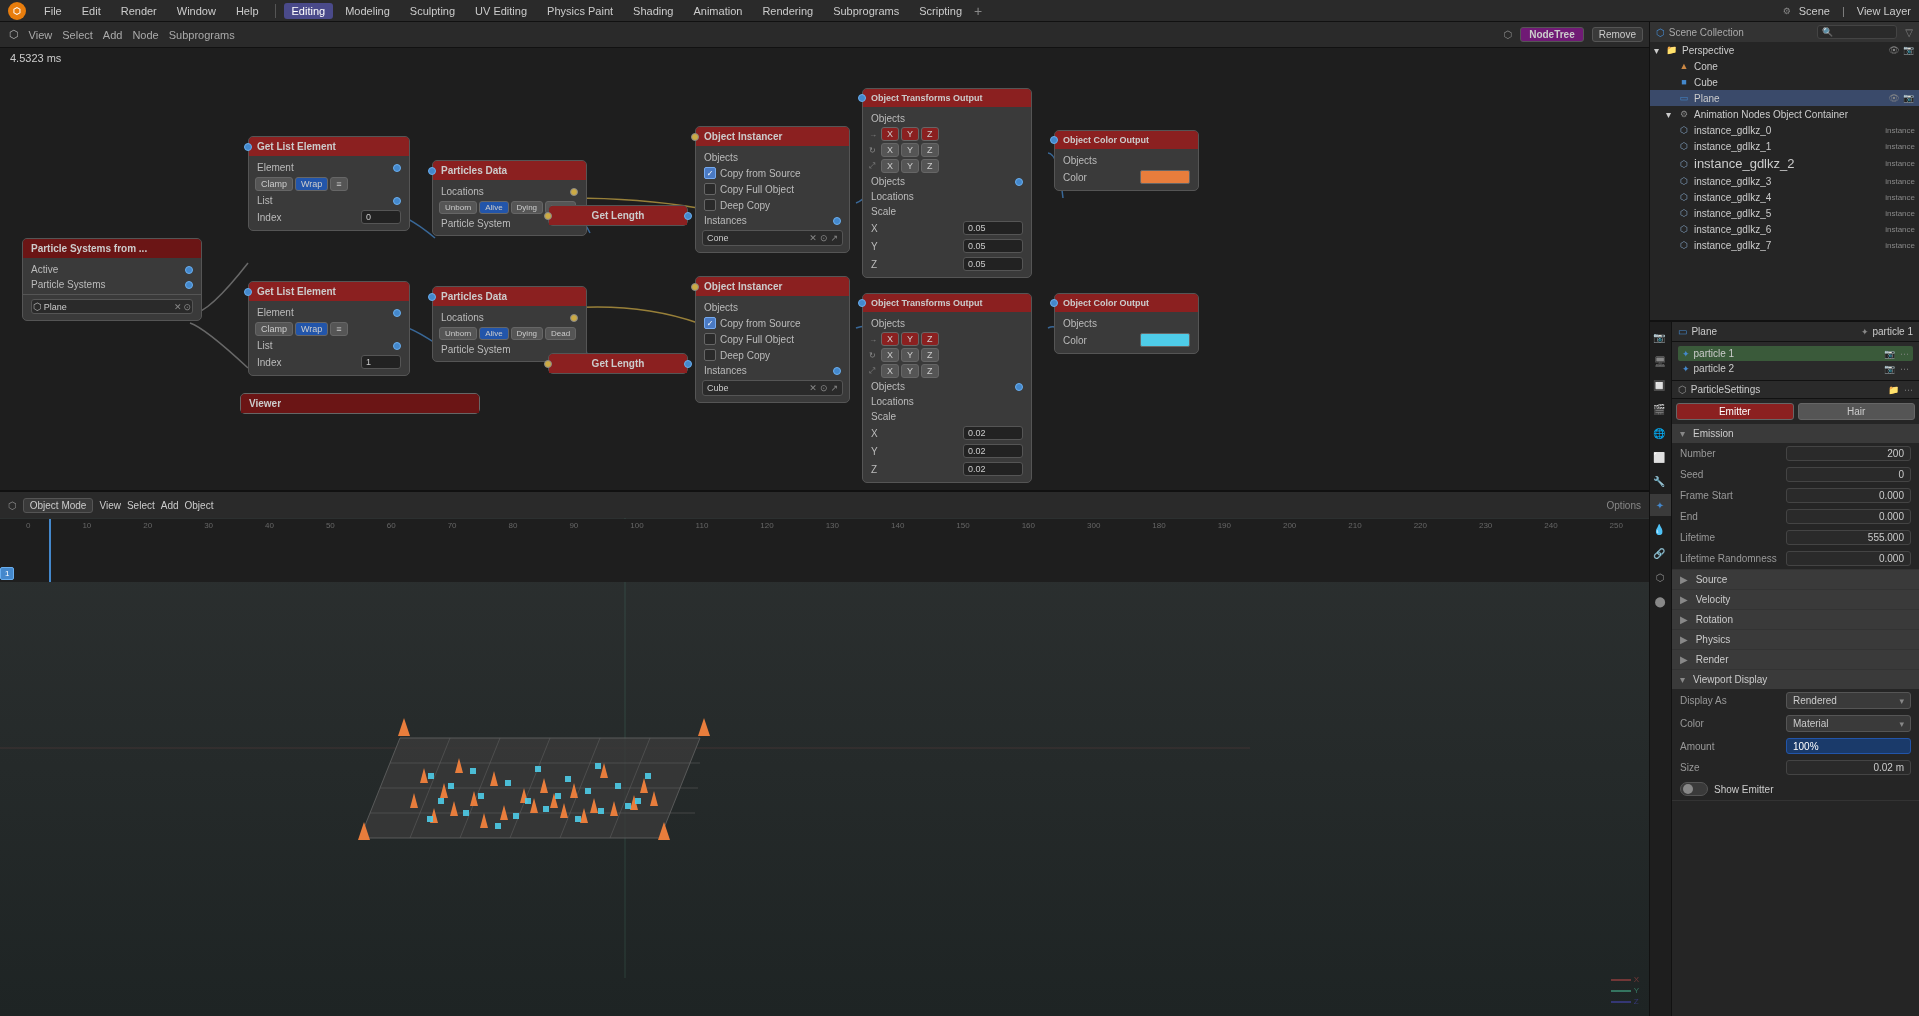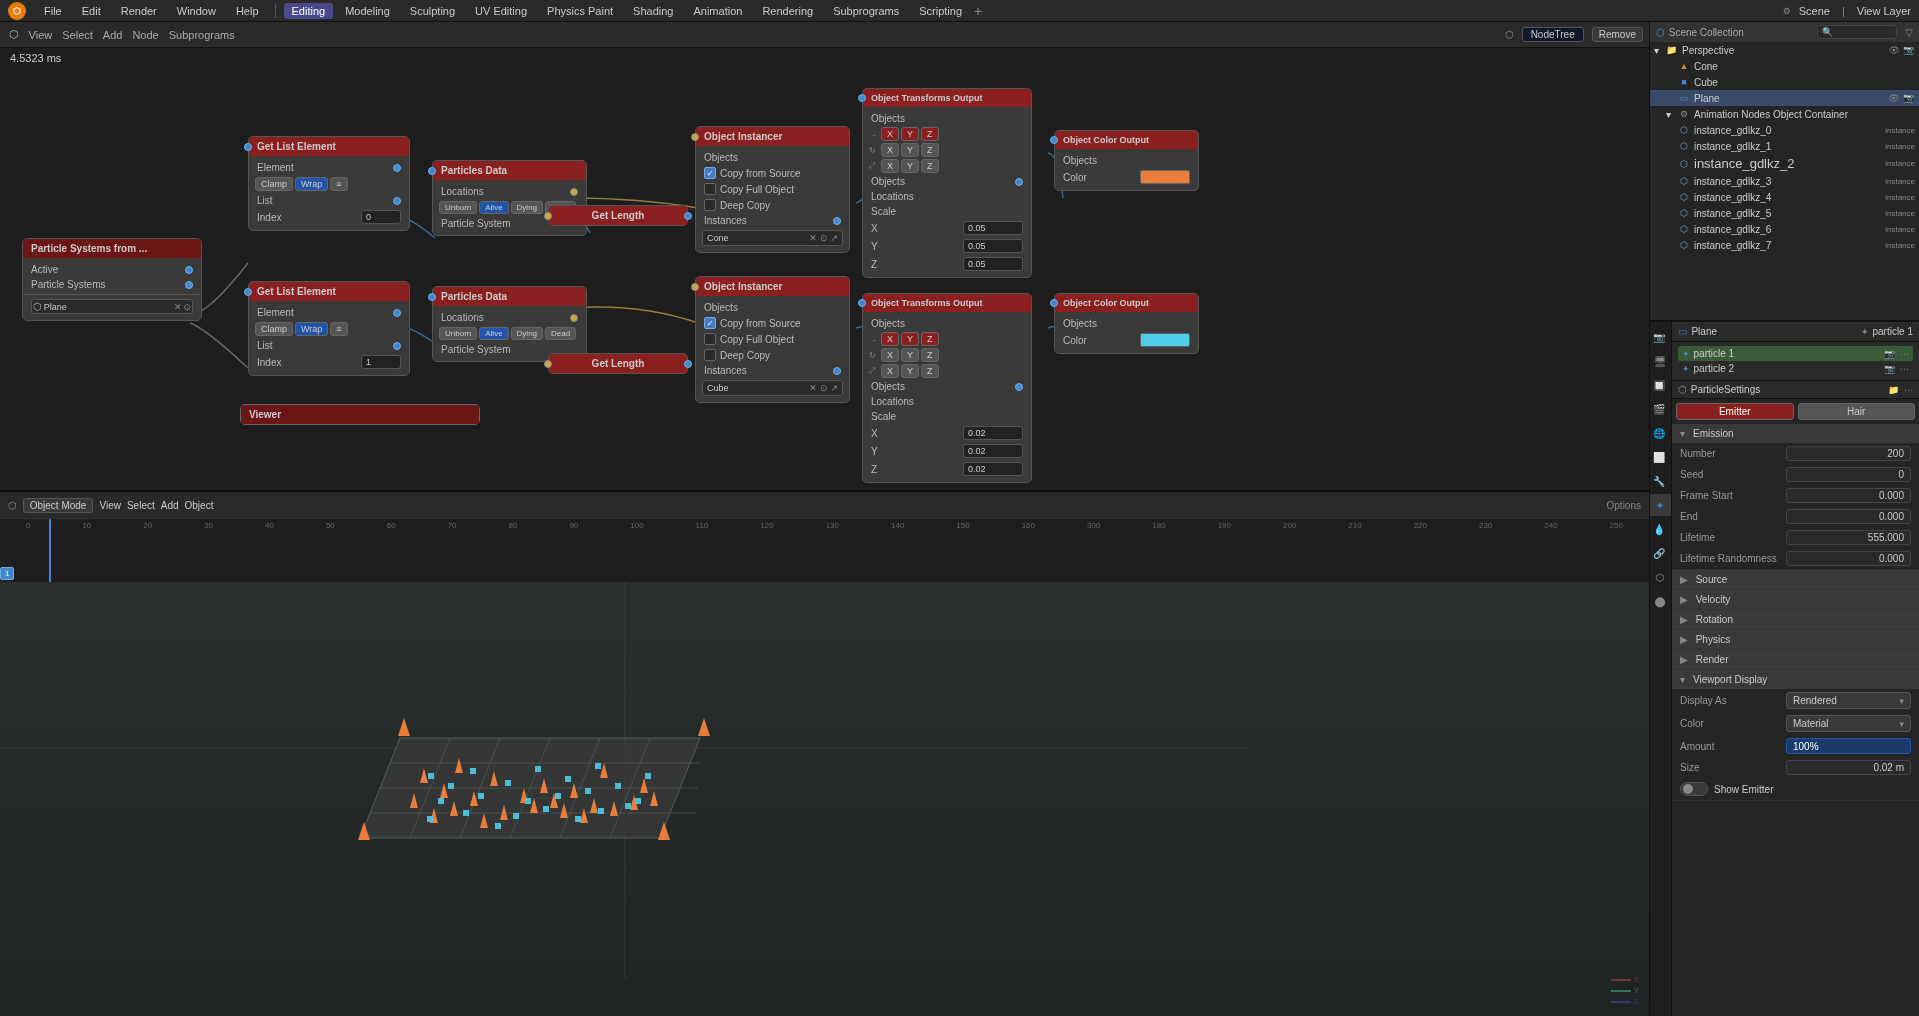--- a/index.html
+++ b/index.html
@@ -424,21 +424,21 @@
     }
     .header-tab-btn {
       background: #3a3a3a;
       border: 1px solid #555;
       border-radius: 3px;
       padding: 1px 8px;
       color: #ccc;
       font-size: 10px;
       cursor: pointer;
     }
-    .header-tab-btn.active { background: #0f172a; }
+    .header-tab-btn.active { background: #701a75; font-weight: bold; }
 
     .timing-ms {
       position: absolute;
       top: 30px;
       left: 10px;
       font-size: 11px;
       color: #ccc;
     }
 
     
@@ -544,21 +544,21 @@
                 <div style="background:#2a2a2a;border:1px solid #555;border-radius:3px;padding:1px;display:flex;align-items:center;gap:2px;flex:1">
                   <span style="font-size:10px;color:#aaa">⬡</span>
                   <span style="flex:1;font-size:9px;color:#ccc">Plane</span>
                   <span style="color:#888;font-size:9px">✕</span>
                   <span style="color:#888;font-size:9px">⊙</span>
                 </div>
               </div>
             </div>
           </div>
 
-          <div class="viewer-node" style="left:240px;top:356px;">
+          <div class="viewer-node" style="left:240px;top:345px;">
             <div class="node-header-bar dark-red">
               <span>Viewer</span>
             </div>
           </div>
 
           <div class="node" style="left:248px;top:88px;width:162px;">
             <div class="node-header-bar red">
               <div class="node-socket socket-blue" style="position:absolute;left:-5px;"></div>
               <span>Get List Element</span>
             </div>

